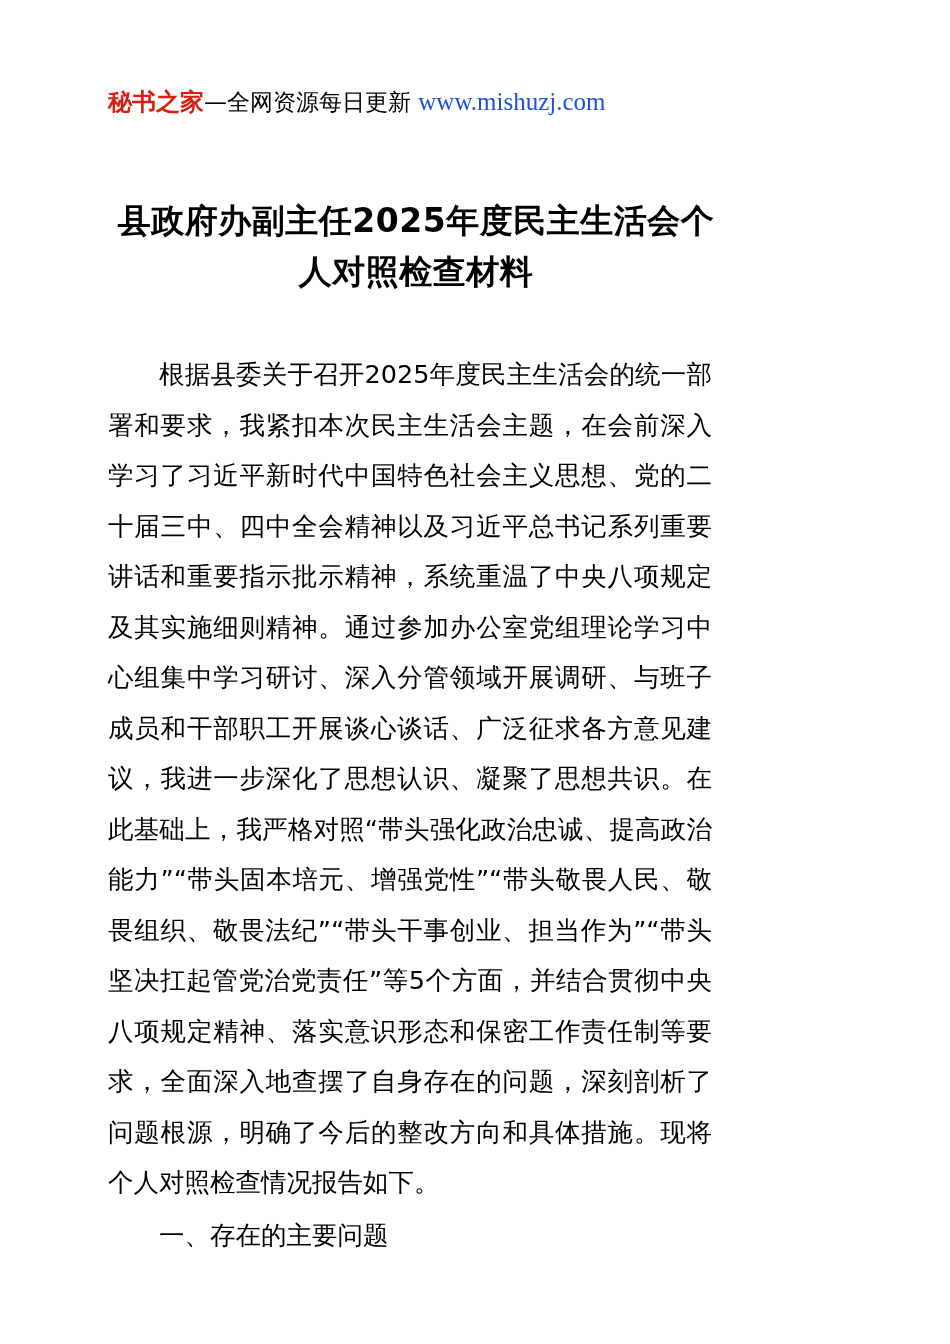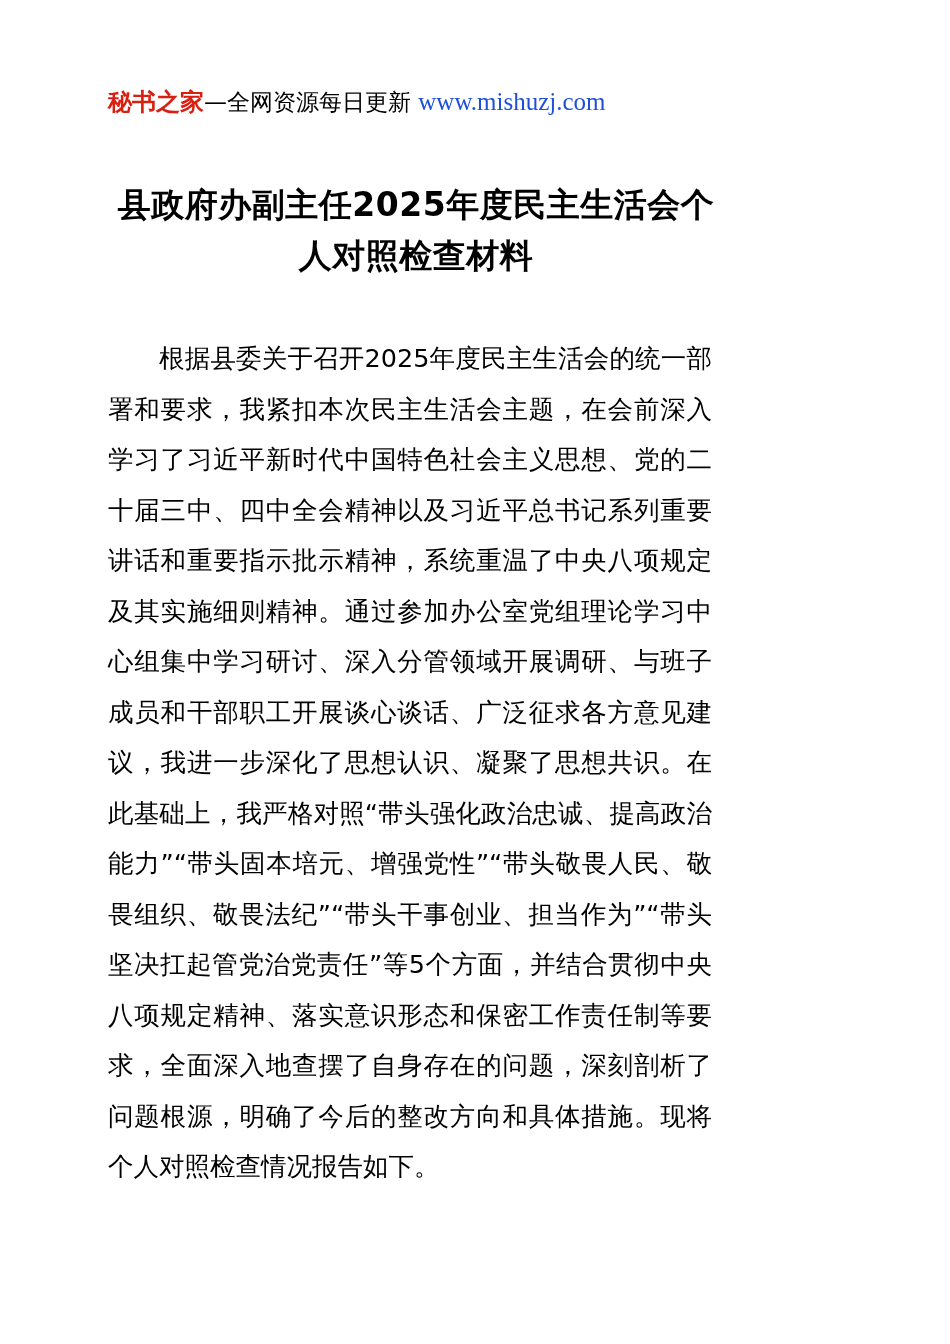--- a/index.html
+++ b/index.html
@@ -41,21 +41,21 @@
     font-size: 23px;
     font-family: "DejaVu Sans", sans-serif;
   }
   .header .site {
     color: #1f4fd8;
     font-size: 25px;
     font-family: "Liberation Serif", serif;
   }
   
   .doc-title {
-    margin-top: 62px;
+    margin-top: 78px;
     text-align: center;
     font-size: 33px;
     font-weight: bold;
     line-height: 1.55;
     letter-spacing: 0.5px;
     font-family: "DejaVu Sans", sans-serif;
   }
   
   .body-text {
     margin-top: 52px;
@@ -79,15 +79,16 @@
 <div class="page">
 
   <div class="header">
     <span class="brand">秘书之家</span><span class="tagline">—全网资源每日更新 </span><span class="site">www.mishuzj.com</span>
   </div>
 
   <h1 class="doc-title">县政府办副主任2025年度民主生活会个人对照检查材料</h1>
 
   <div class="body-text">
     <p class="para">根据县委关于召开2025年度民主生活会的统一部署和要求，我紧扣本次民主生活会主题，在会前深入学习了习近平新时代中国特色社会主义思想、党的二十届三中、四中全会精神以及习近平总书记系列重要讲话和重要指示批示精神，系统重温了中央八项规定及其实施细则精神。通过参加办公室党组理论学习中心组集中学习研讨、深入分管领域开展调研、与班子成员和干部职工开展谈心谈话、广泛征求各方意见建议，我进一步深化了思想认识、凝聚了思想共识。在此基础上，我严格对照“带头强化政治忠诚、提高政治能力”“带头固本培元、增强党性”“带头敬畏人民、敬畏组织、敬畏法纪”“带头干事创业、担当作为”“带头坚决扛起管党治党责任”等5个方面，并结合贯彻中央八项规定精神、落实意识形态和保密工作责任制等要求，全面深入地查摆了自身存在的问题，深刻剖析了问题根源，明确了今后的整改方向和具体措施。现将个人对照检查情况报告如下。</p>
+    <p class="para sub">一、存在的主要问题</p>
   </div>
 
 </div>
 
 </body></html>

